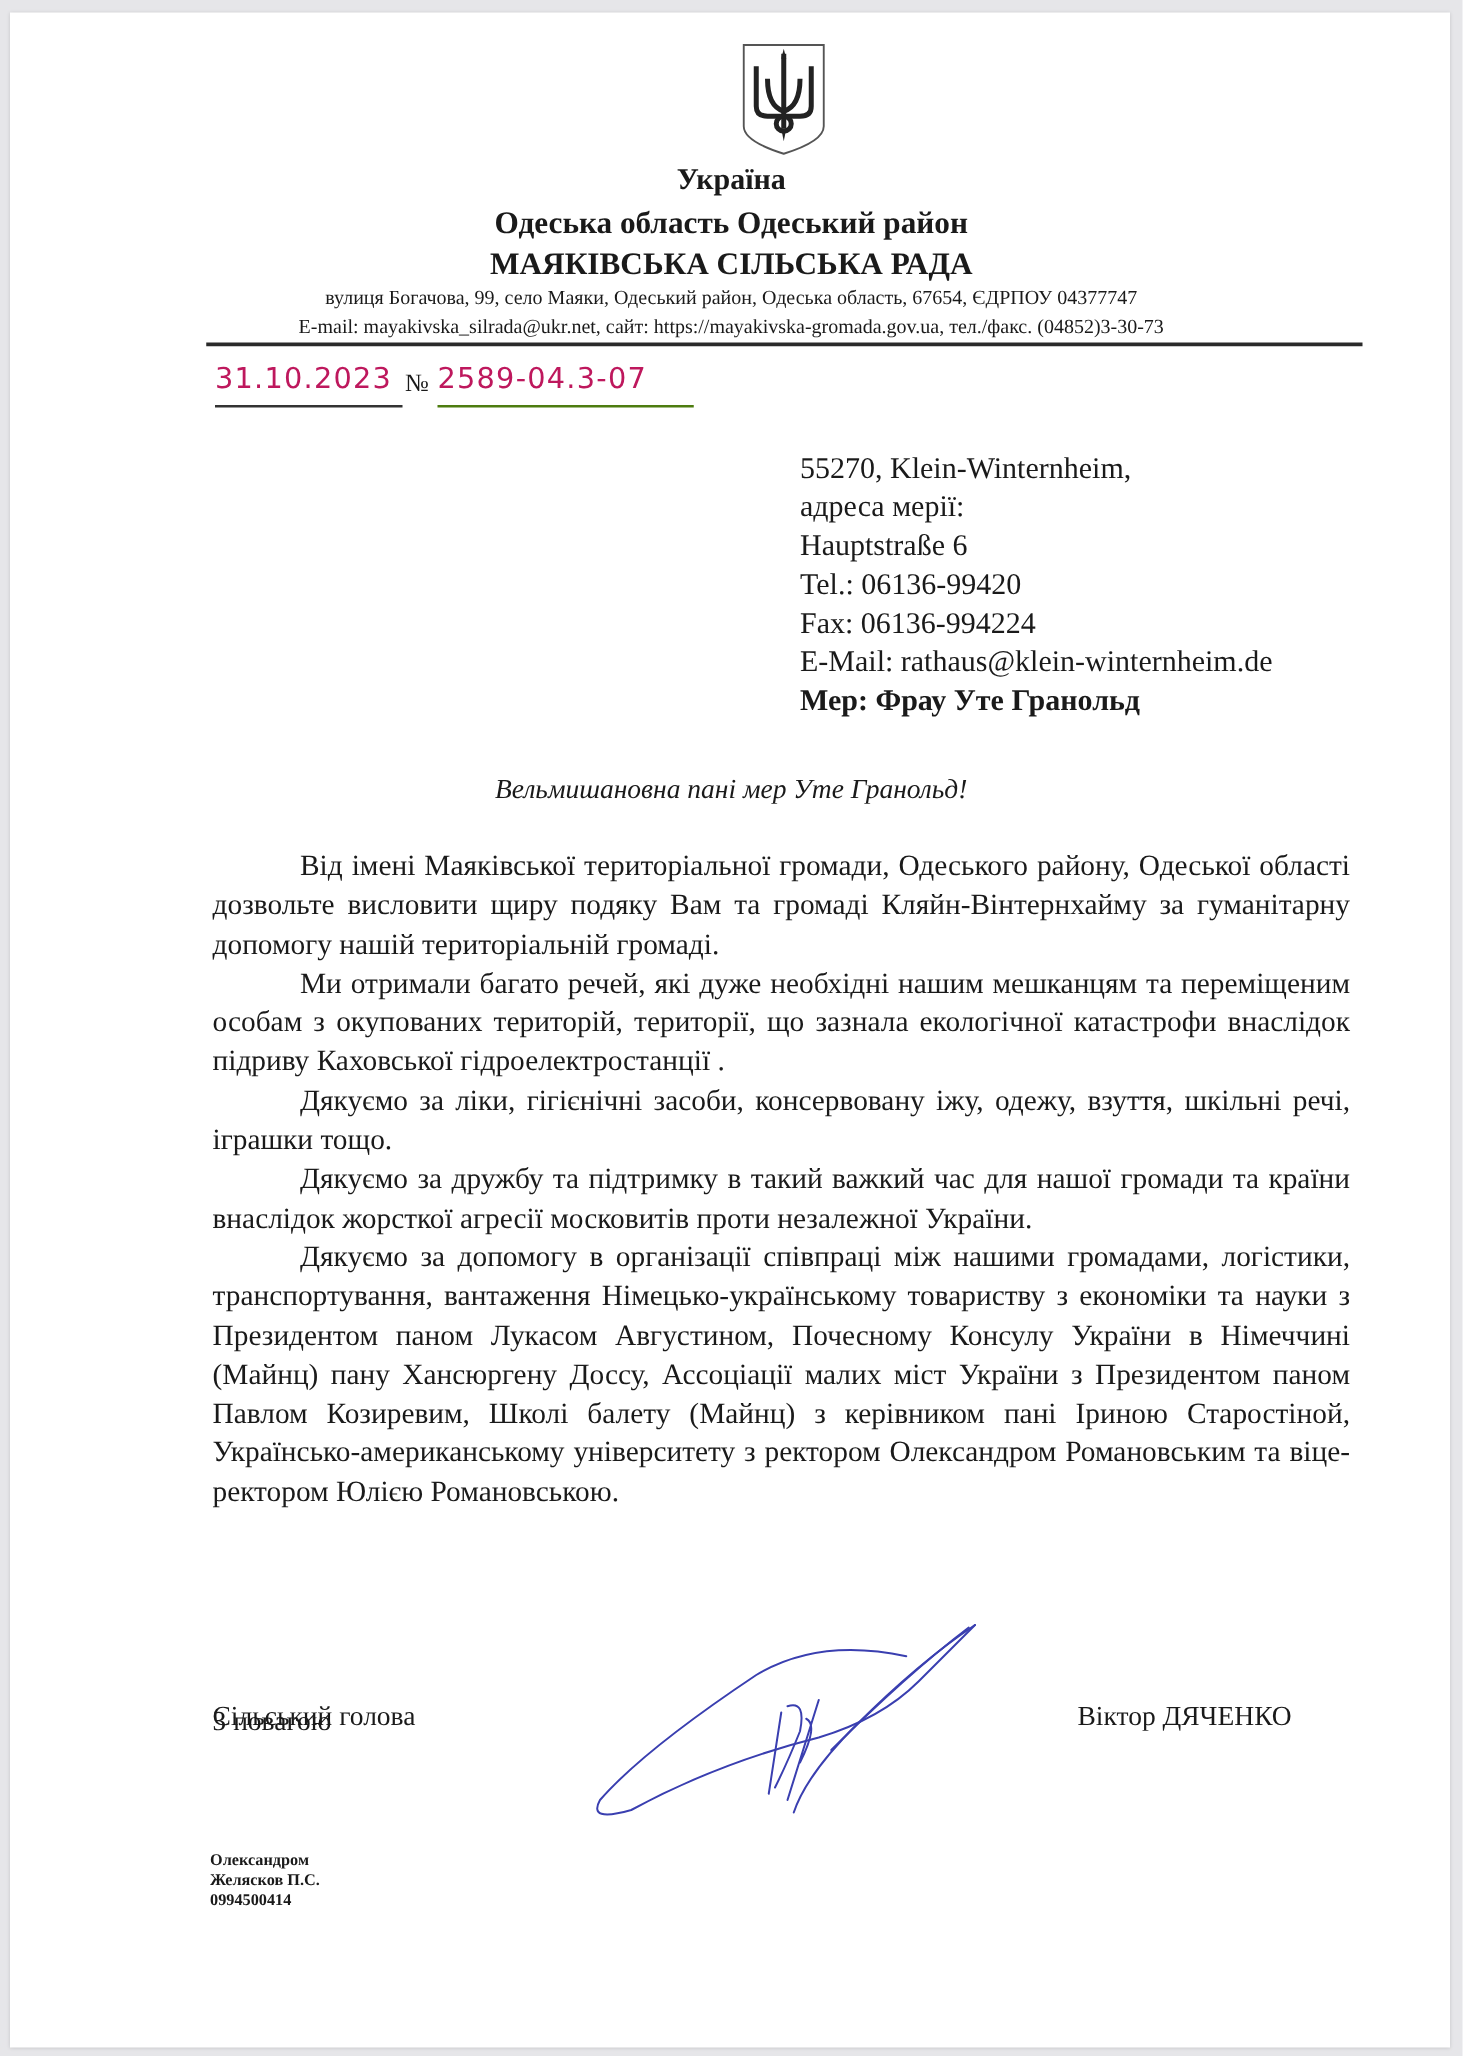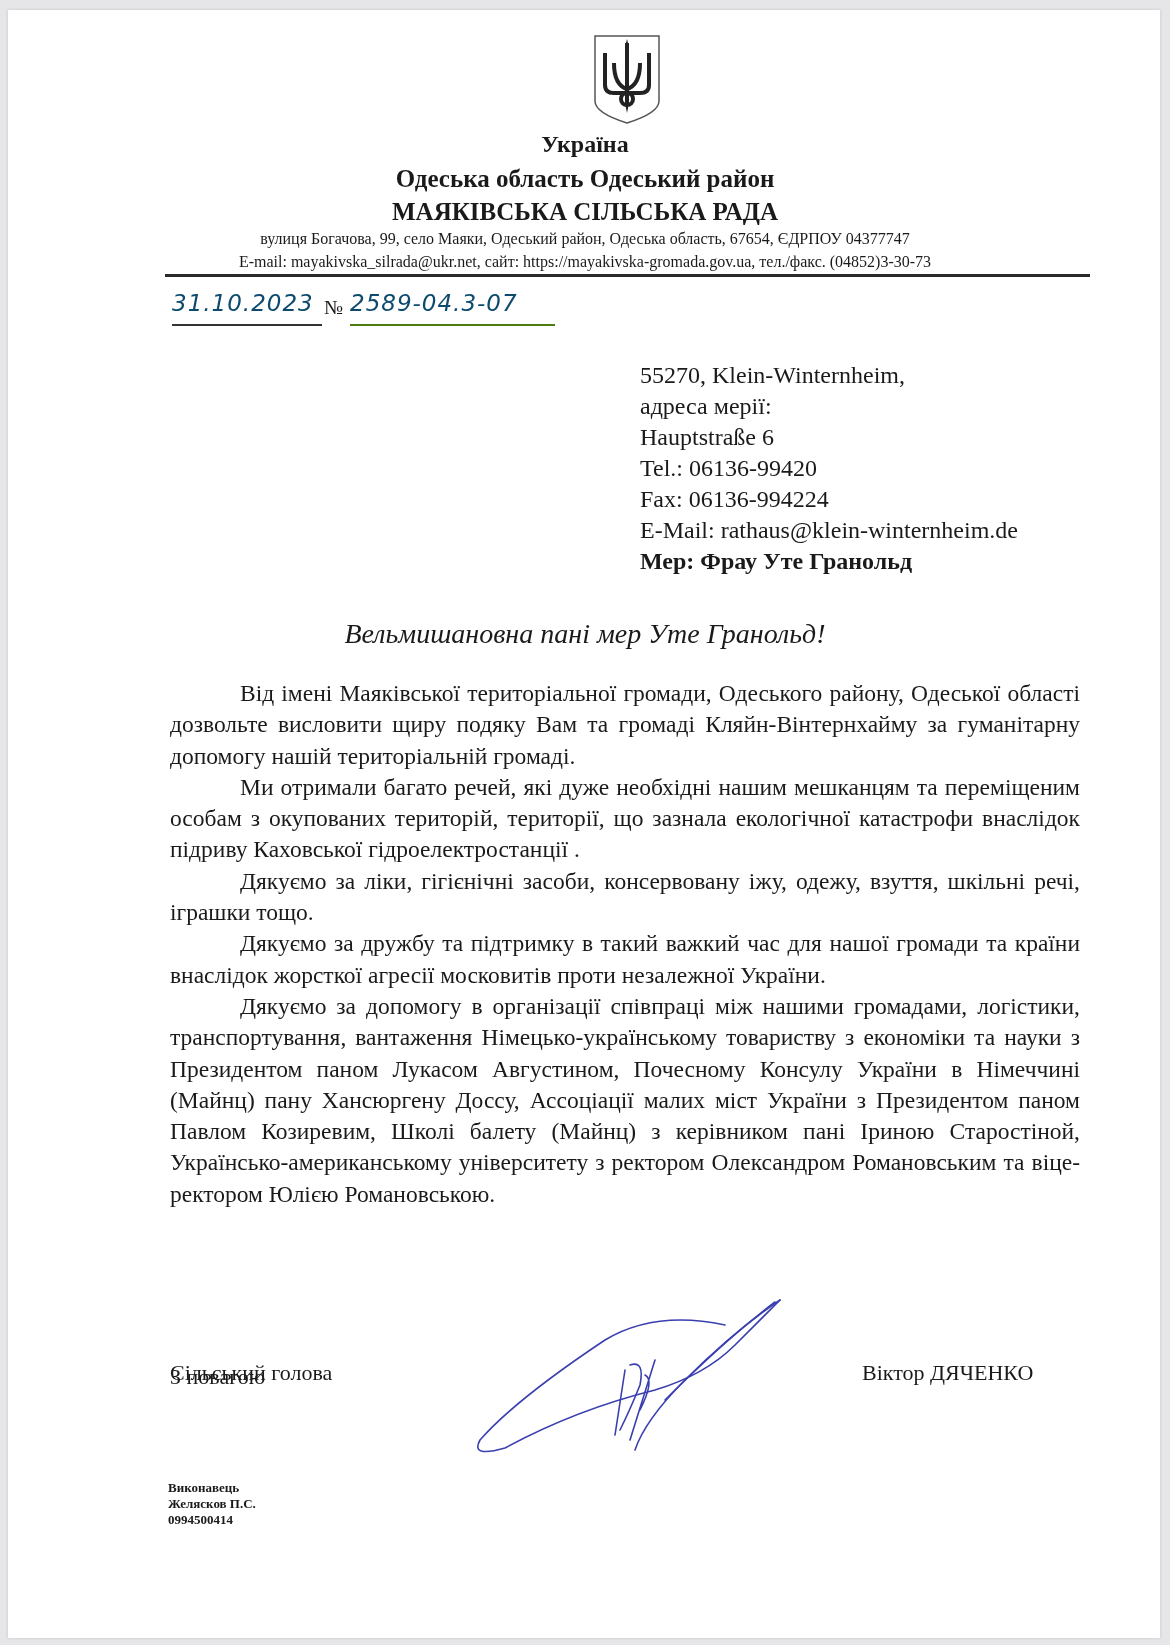--- a/index.html
+++ b/index.html
@@ -20,30 +20,30 @@
   .crest { position: absolute; left: 592px; top: 33px; width: 70px; height: 93px; }
   .hdr { position: absolute; left: 0; width: 1170px; text-align: center; }
   .h-country { top: 131px; font-size: 24px; font-weight: bold; }
   .h-region { top: 165px; font-size: 25px; font-weight: bold; }
   .h-council { top: 198px; font-size: 25px; font-weight: bold; }
   .h-addr { top: 230px; font-size: 16px; }
   .h-contacts { top: 253px; font-size: 16px; }
   .rule { position: absolute; left: 165px; top: 274px; width: 925px; height: 3px; background: #2a2a2a; }
   .reg-line { position: absolute; top: 290px; height: 34px; }
   .handwritten {
-    font-family: "DejaVu Sans", sans-serif; font-style: italic;
-    color: #0c4a6e; font-size: 23px; letter-spacing: 1px;
+    font-family: "DejaVu Sans", sans-serif; 
+    color: #be185d; font-size: 23px; letter-spacing: 1px;
   }
   .reg-date { left: 172px; width: 150px; border-bottom: 2px solid #333; }
   .reg-no-label { left: 324px; font-size: 20px; top: 296px; }
   .reg-no { left: 350px; width: 205px; border-bottom: 2px solid #4d7c0f; }
   .recipient { position: absolute; left: 640px; top: 360px; font-size: 24px; line-height: 31px; }
   .recipient div { white-space: nowrap; }
   .recipient .mayor { font-weight: bold; }
-  .salutation { position: absolute; left: 0; width: 1170px; top: 618px; text-align: center; font-style: italic; font-size: 28px; }
+  .salutation { position: absolute; left: 0; width: 1170px; top: 618px; text-align: center; font-style: italic; font-size: 22px; }
   .body-text { position: absolute; left: 170px; top: 678px; width: 910px; font-size: 23.5px; line-height: 31.3px; text-align: justify; }
   .body-text p { margin: 0; text-indent: 70px; }
   .closing { font-size: 22px; }
   .c1 { left: 170px; top: 1364px; }
   .c2 { left: 170px; top: 1360px; }
   .c3 { left: 862px; top: 1360px; }
   .signature { position: absolute; left: 455px; top: 1290px; width: 380px; height: 170px; }
   .executor { position: absolute; left: 168px; top: 1480px; font-size: 13px; font-weight: bold; line-height: 16px; }
 </style>
 </head>
@@ -102,16 +102,16 @@
 <svg class="signature" viewBox="0 0 380 170">
   <g fill="none" stroke="#3a3fb0" stroke-width="1.6" stroke-linecap="round">
     <path d="M270 35 Q200 20 150 50 Q60 110 25 150 Q15 168 50 158 Q120 120 200 100 Q250 85 280 55 Q310 25 325 10"></path>
     <path d="M325 10 Q280 40 230 90 Q190 130 180 160"></path>
     <path d="M170 80 L160 145 M175 75 Q190 70 185 95 Q175 120 165 140 M190 85 Q200 90 185 120 M200 70 L175 150"></path>
     <path d="M320 12 Q270 50 210 110"></path>
   </g>
 </svg>
 
 <div class="executor">
-  <div>Виконавець</div>
+  <div>Олександром</div>
   <div>Желясков П.С.</div>
   <div>0994500414</div>
 </div>
 
 </body></html>

